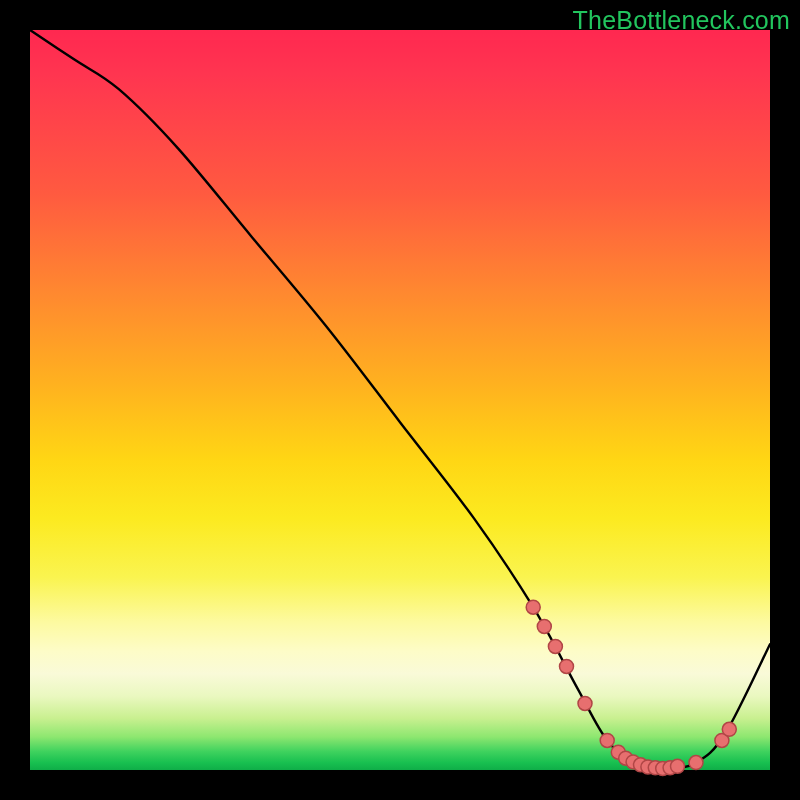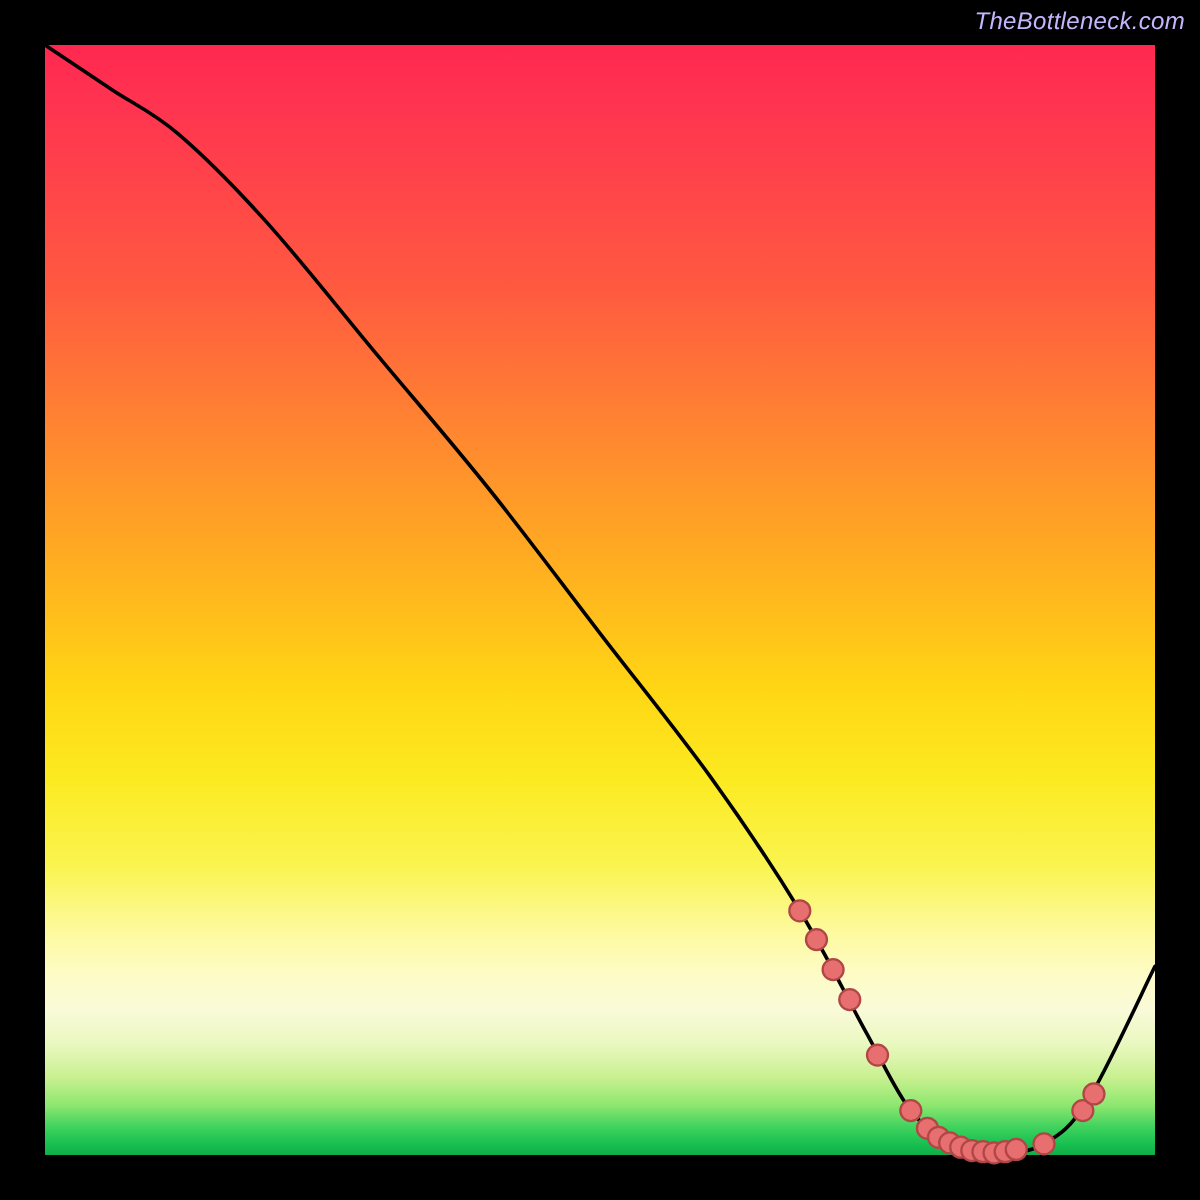--- a/index.html
+++ b/index.html
@@ -52,25 +52,24 @@
     position: absolute;
     inset: 0;
     width: 100%;
     height: 100%;
     overflow: visible;
   }
   .watermark {
     position: absolute;
     top: 6px;
     right: 10px;
-    color: #c4b5fd;
-    font-size: 16px;
+    color: #22c55e;
+    font-size: 25px;
     font-weight: 500;
     letter-spacing: 0.2px;
-    font-style: italic;
   }
 </style>
 </head>
 <body>
 
 <div class="stage">
   <div class="watermark">TheBottleneck.com</div>
 
   <div class="plot">
     <div class="gradient"></div>

